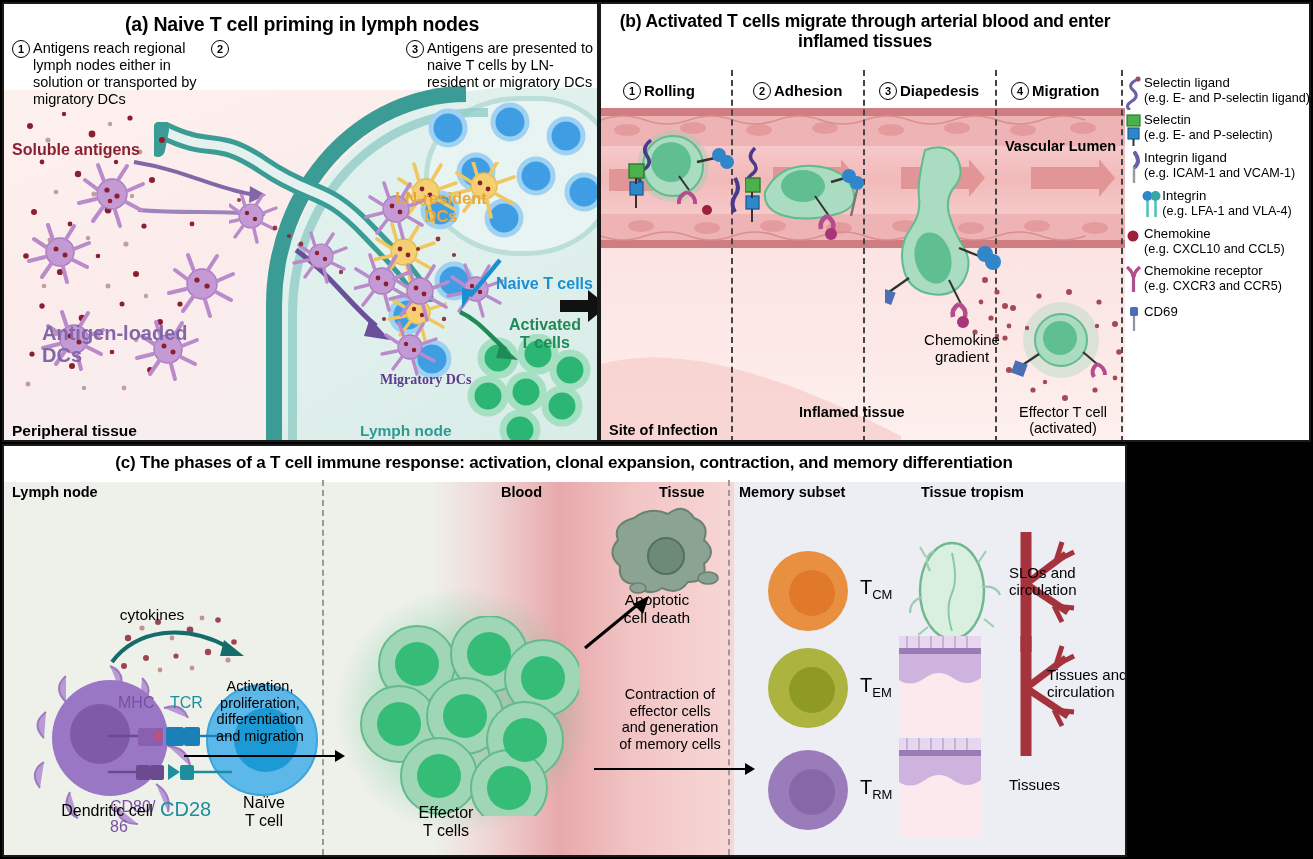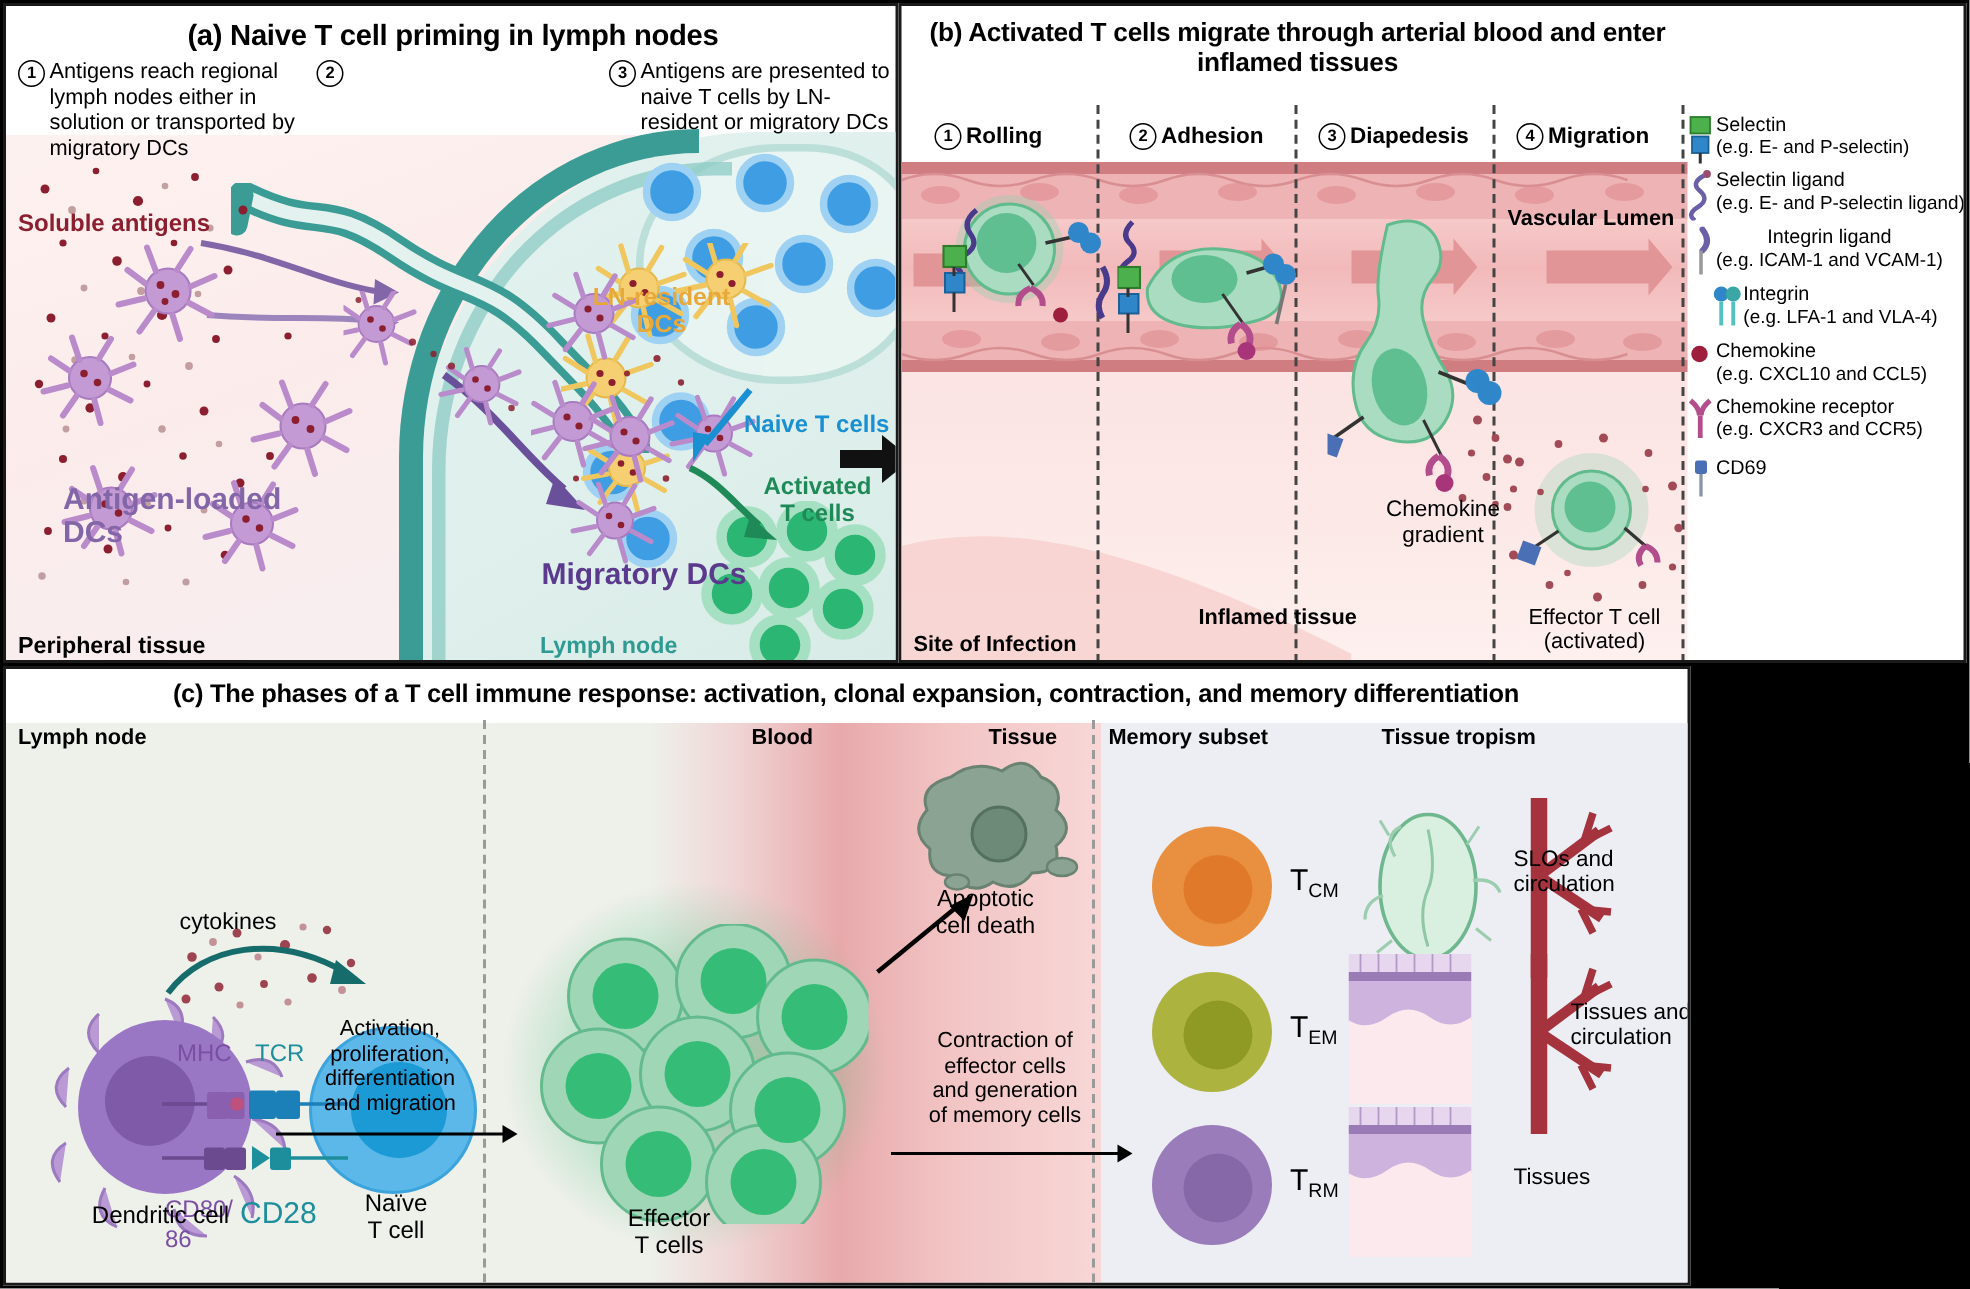--- a/index.html
+++ b/index.html
@@ -401,21 +401,21 @@
     <div class="stepitem" style="left:402px;top:36px;width:190px;">
       <span class="stepnum">3</span>
       <span class="txt">Antigens are presented to naive T cells by LN-resident or migratory DCs</span>
     </div>
 
     <div class="lbl" style="left:8px;top:137px;font-size:16px;color:#8c1f2f;">Soluble antigens</div>
     <div class="lbl" style="left:38px;top:318px;font-size:20px;color:#8266a8;text-align:left;white-space:pre-line;">Antigen-loaded
 DCs</div>
     <div class="lbl" style="left:382px;top:185px;font-size:16.5px;color:#e8a93a;text-align:center;white-space:pre-line;width:110px;">LN-resident
 DCs</div>
-    <div class="lbl" style="left:357px;top:368px;font-size:20px;color:#5b3a8e;">Migratory DCs</div>
+    <div class="lbl" style="left:376px;top:368px;font-size:14px;color:#5b3a8e;font-family:Liberation Serif, serif;">Migratory DCs</div>
     <div class="lbl" style="left:492px;top:271px;font-size:16px;color:#1a8fd1;">Naive T cells</div>
     <div class="lbl" style="left:495px;top:312px;font-size:16px;color:#1f8a57;text-align:center;white-space:pre-line;width:92px;">Activated
 T cells</div>
     <div class="lbl" style="left:8px;top:418px;font-size:15.5px;color:#000;">Peripheral tissue</div>
     <div class="lbl" style="left:356px;top:418px;font-size:15.5px;color:#2f9a92;">Lymph node</div>
   </div>
 
   <div class="panel" id="panel-b">
 
     <div class="ttl" style="left:10px;top:8px;width:508px;font-size:17.5px;">(b) Activated T cells migrate through arterial blood and enter inflamed tissues</div>
@@ -574,45 +574,45 @@
     <div class="lbl" style="left:8px;top:418px;font-size:14.5px;color:#000;">Site of Infection</div>
     <div class="lbl" style="left:198px;top:400px;font-size:14.5px;color:#000;">Inflamed tissue</div>
     <div class="lbl" style="left:404px;top:400px;font-size:14.5px;color:#000;font-weight:normal;text-align:center;white-space:pre-line;width:116px;">Effector T cell
 (activated)</div>
 
     <div class="legendbox" style="left:523px;top:72px;width:186px;">
 
       <div class="legrow">
         <div class="legicon">
           <svg width="20" height="34" viewBox="0 0 20 34">
+            <path d="M12 4 q-9 5 -3 10 q7 6 -1 11 q-8 5 -2 9" stroke="#6b5fa8" stroke-width="3" fill="none"></path>
+            <circle cx="14" cy="3" r="2.6" fill="#9b4b6e"></circle>
+          </svg>
+        </div>
+        <div class="legtxt">
+          <span>Selectin ligand</span><br>
+          <span class="sub">(e.g. E- and P-selectin ligand)</span>
+        </div>
+      </div>
+
+      <div class="legrow">
+        <div class="legicon">
+          <svg width="20" height="34" viewBox="0 0 20 34">
             <rect x="3" y="2" width="13" height="11" fill="#4cb04c" stroke="#2c7c2c" stroke-width="1.2"></rect>
             <rect x="4" y="15" width="11" height="11" fill="#2f86c9" stroke="#1a5f96" stroke-width="1.2"></rect>
             <line x1="9.5" y1="26" x2="9.5" y2="33" stroke="#333" stroke-width="2"></line>
           </svg>
         </div>
         <div class="legtxt">
           <span>Selectin</span><br>
           <span class="sub">(e.g. E- and P-selectin)</span>
         </div>
       </div>
 
-      <div class="legrow">
-        <div class="legicon">
-          <svg width="20" height="34" viewBox="0 0 20 34">
-            <path d="M12 4 q-9 5 -3 10 q7 6 -1 11 q-8 5 -2 9" stroke="#6b5fa8" stroke-width="3" fill="none"></path>
-            <circle cx="14" cy="3" r="2.6" fill="#9b4b6e"></circle>
-          </svg>
-        </div>
-        <div class="legtxt">
-          <span>Selectin ligand</span><br>
-          <span class="sub">(e.g. E- and P-selectin ligand)</span>
-        </div>
-      </div>
-
-      <div class="legrow" style="margin-top:4px;text-align:center;">
+      <div class="legrow" style="margin-top:4px;">
         <div class="legicon">
           <svg width="20" height="34" viewBox="0 0 20 34">
             <path d="M11 2 q6 8 0 14" stroke="#6b5fa8" stroke-width="4" fill="none" stroke-linecap="round"></path>
             <line x1="10" y1="16" x2="10" y2="32" stroke="#9a9a9a" stroke-width="2.4"></line>
           </svg>
         </div>
         <div class="legtxt">
           <span>Integrin ligand</span><br>
           <span class="sub">(e.g. ICAM-1 and VCAM-1)</span>
         </div>

